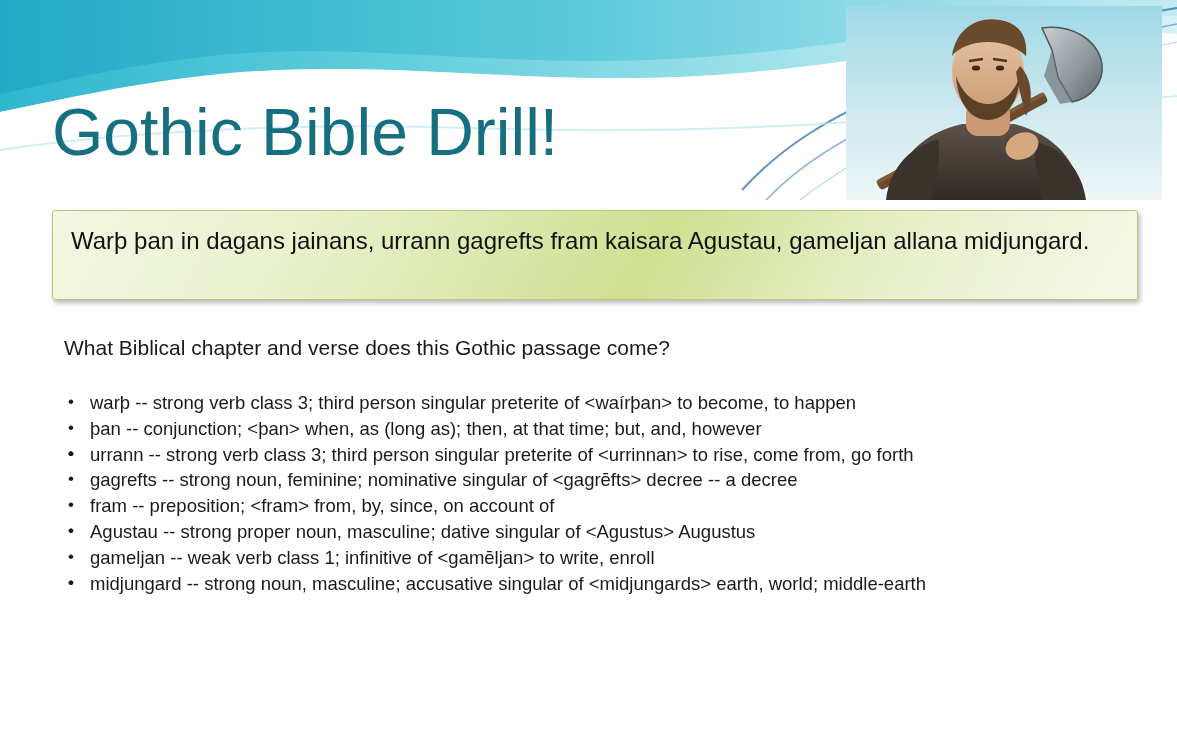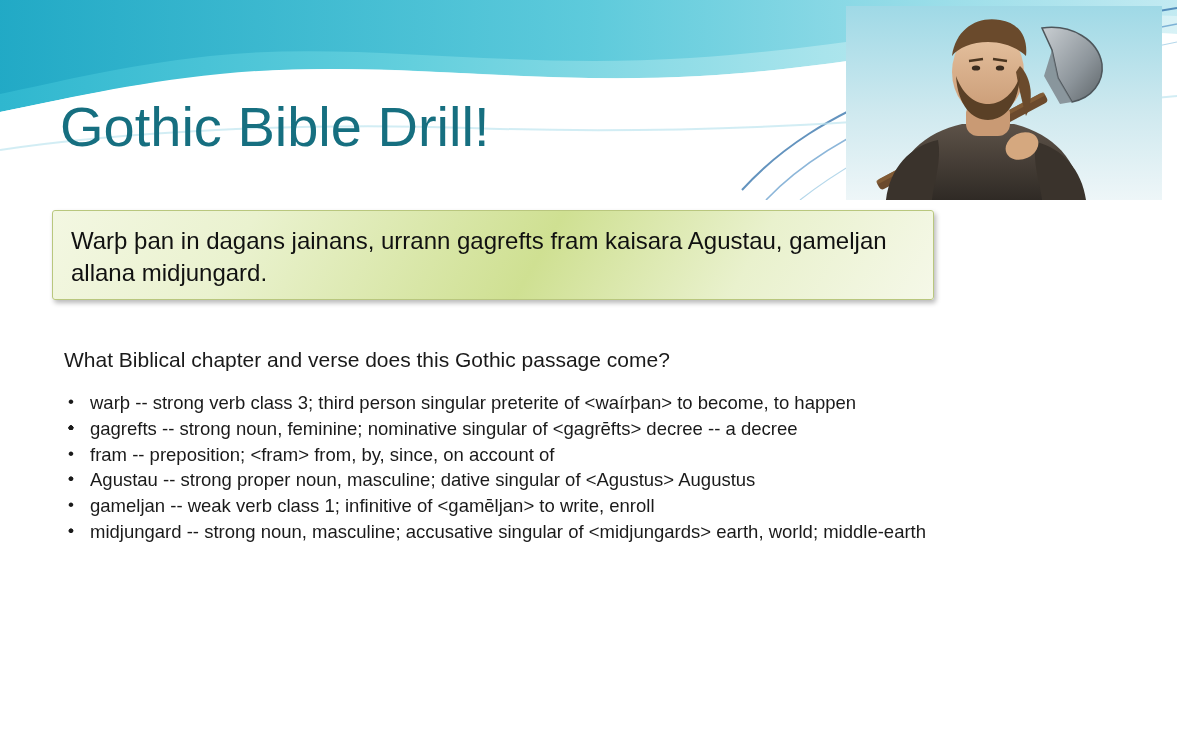--- a/index.html
+++ b/index.html
@@ -29,23 +29,23 @@
     top: 0;
     left: 0;
     width: 1177px;
     height: 200px;
     pointer-events: none;
   }
 
   
   .title {
     position: absolute;
-    left: 60px;
+    left: 52px;
     top: 98px;
-    font-size: 56px;
+    font-size: 66px;
     line-height: 1.05;
     color: #166f80;
     font-weight: normal;
     letter-spacing: 0px;
     white-space: nowrap;
   }
 
   
   .photo {
     position: absolute;
@@ -54,41 +54,40 @@
     width: 316px;
     height: 194px;
     overflow: hidden;
   }
 
   
   .passage-box {
     position: absolute;
     left: 52px;
     top: 210px;
-    width: 882px;
+    width: 1086px;
     height: 90px;
     box-sizing: border-box;
     border: 1px solid #b9c77e;
     border-radius: 3px;
     background: linear-gradient(120deg, #f3f7e2 0%, #eaf2cf 22%, #cfe092 55%, #e9f1cd 78%, #f5f8e8 100%);
     box-shadow: 2px 3px 5px rgba(0,0,0,0.28);
     padding: 14px 18px 0 18px;
     font-size: 24px;
     line-height: 1.32;
     color: #111111;
   }
 
   
   .question {
     position: absolute;
     left: 64px;
     top: 336px;
     font-size: 21px;
     color: #1a1a1a;
-    margin-top: 12px;
   }
 
   
   .glossary {
     position: absolute;
     left: 64px;
     top: 390px;
     width: 1090px;
     margin: 0;
     padding: 0;
@@ -204,25 +203,25 @@
   </div>
 
   <div class="title">Gothic Bible Drill!</div>
 
   <div class="passage-box">Warþ þan in dagans jainans, urrann gagrefts fram kaisara Agustau, gameljan allana midjungard.</div>
 
   <div class="question">What Biblical chapter and verse does this Gothic passage come?</div>
 
   <ul class="glossary">
     <li><span class="bullet">•</span><span>warþ -- strong verb class 3; third person singular preterite of &lt;waírþan&gt; to become, to happen</span></li>
-    <li><span class="bullet">•</span></li>
-    <li><span class="bullet">•</span></li>
-    <li><span class="bullet">•</span></li>
-    <li><span class="bullet">•</span></li>
-    <li><span class="bullet">•</span></li>
+    <li><span class="bullet">•</span><span>þan -- conjunction; &lt;þan&gt; when, as (long as); then, at that time; but, and, however</span></li>
+    <li><span class="bullet">•</span></li>
+    <li><span class="bullet">•</span></li>
+    <li><span class="bullet">•</span></li>
+    <li><span class="bullet">•</span><span>urrann -- strong verb class 3; third person singular preterite of &lt;urrinnan&gt; to rise, come from, go forth</span></li>
     <li><span class="bullet">•</span><span>gagrefts -- strong noun, feminine; nominative singular of &lt;gagrēfts&gt; decree -- a decree</span></li>
     <li><span class="bullet">•</span><span>fram -- preposition; &lt;fram&gt; from, by, since, on account of</span></li>
     <li><span class="bullet">•</span></li>
     <li><span class="bullet">•</span><span>Agustau -- strong proper noun, masculine; dative singular of &lt;Agustus&gt; Augustus</span></li>
     <li><span class="bullet">•</span><span>gameljan -- weak verb class 1; infinitive of &lt;gamēljan&gt; to write, enroll</span></li>
     <li><span class="bullet">•</span></li>
     <li><span class="bullet">•</span><span>midjungard -- strong noun, masculine; accusative singular of &lt;midjungards&gt; earth, world; middle-earth</span></li>
   </ul>
 
 </div>

